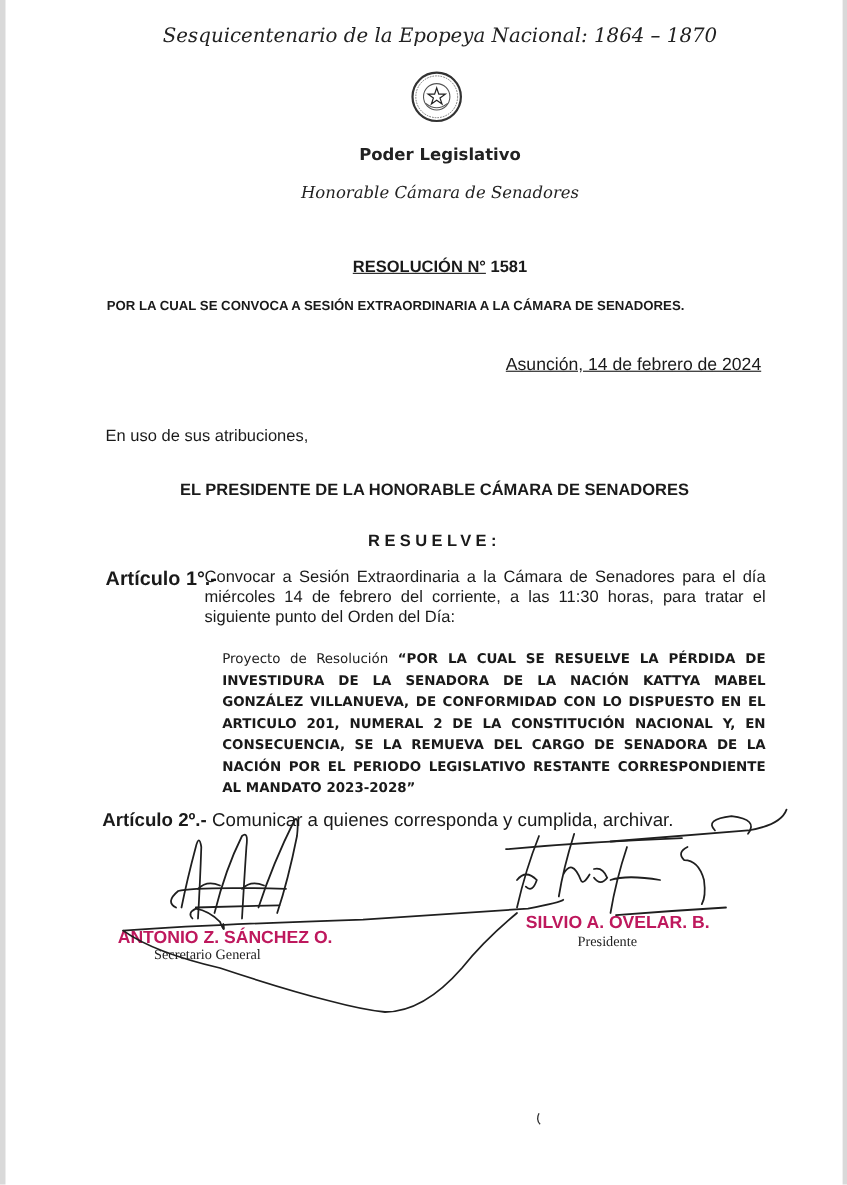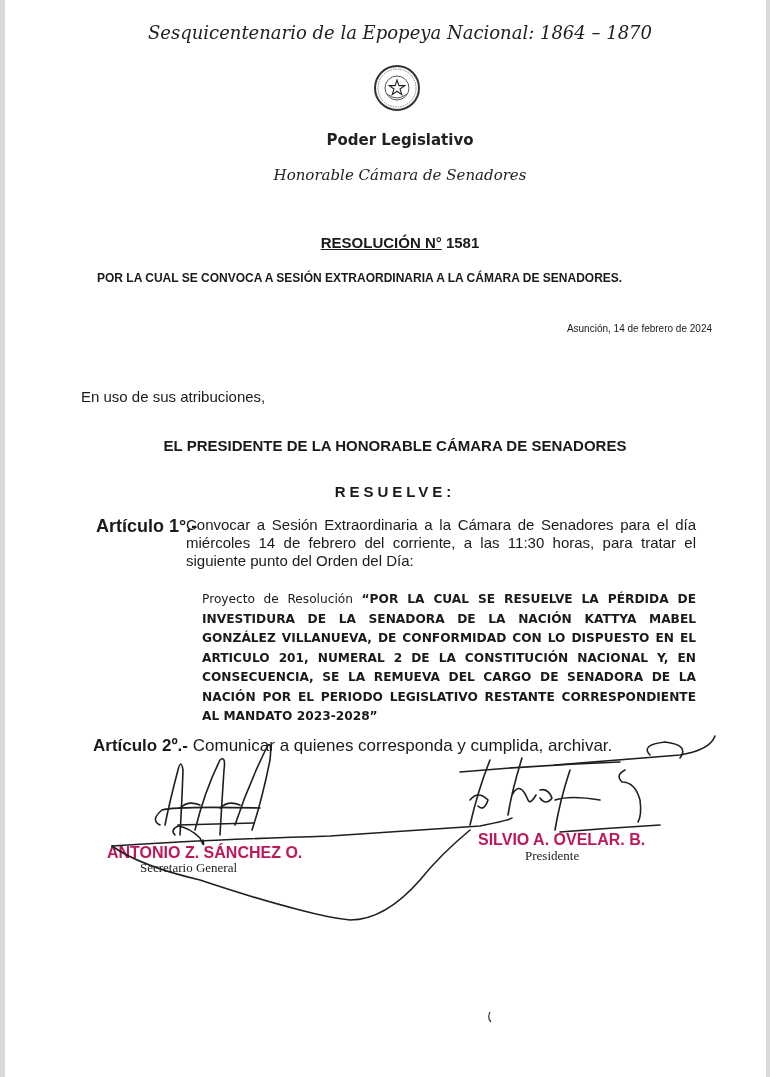--- a/index.html
+++ b/index.html
@@ -29,22 +29,22 @@
   .res-title {
     left: 0; width: 800px; top: 234px; text-align: center;
     font-weight: bold; font-size: 15px;
   }
   .res-title .u { text-decoration: underline; text-align: right; }
   .subject {
     left: 97px; width: 600px; top: 267px;
     font-weight: bold; font-size: 12px; line-height: 22px; text-align: justify;
     text-align-last: left;
   }
-  .date { right: 58px; top: 323px; font-size: 10px; }
-  .preamble { left: 81px; top: 388px; font-size: 15px; text-align: right; }
+  .date { right: 78px; top: 323px; font-size: 16px; text-decoration: underline; }
+  .preamble { left: 96px; top: 388px; font-size: 15px; text-align: right; }
   .president-heading {
     left: 0; width: 790px; top: 437px; text-align: center;
     font-weight: bold; font-size: 15px;
   }
   .resuelve {
     left: 0; width: 790px; top: 483px; text-align: center;
     font-weight: bold; font-size: 15px; letter-spacing: 4px;
   }
   .art1-label { left: 96px; top: 516px; font-weight: bold; font-size: 18px; }
   .art1-text {

